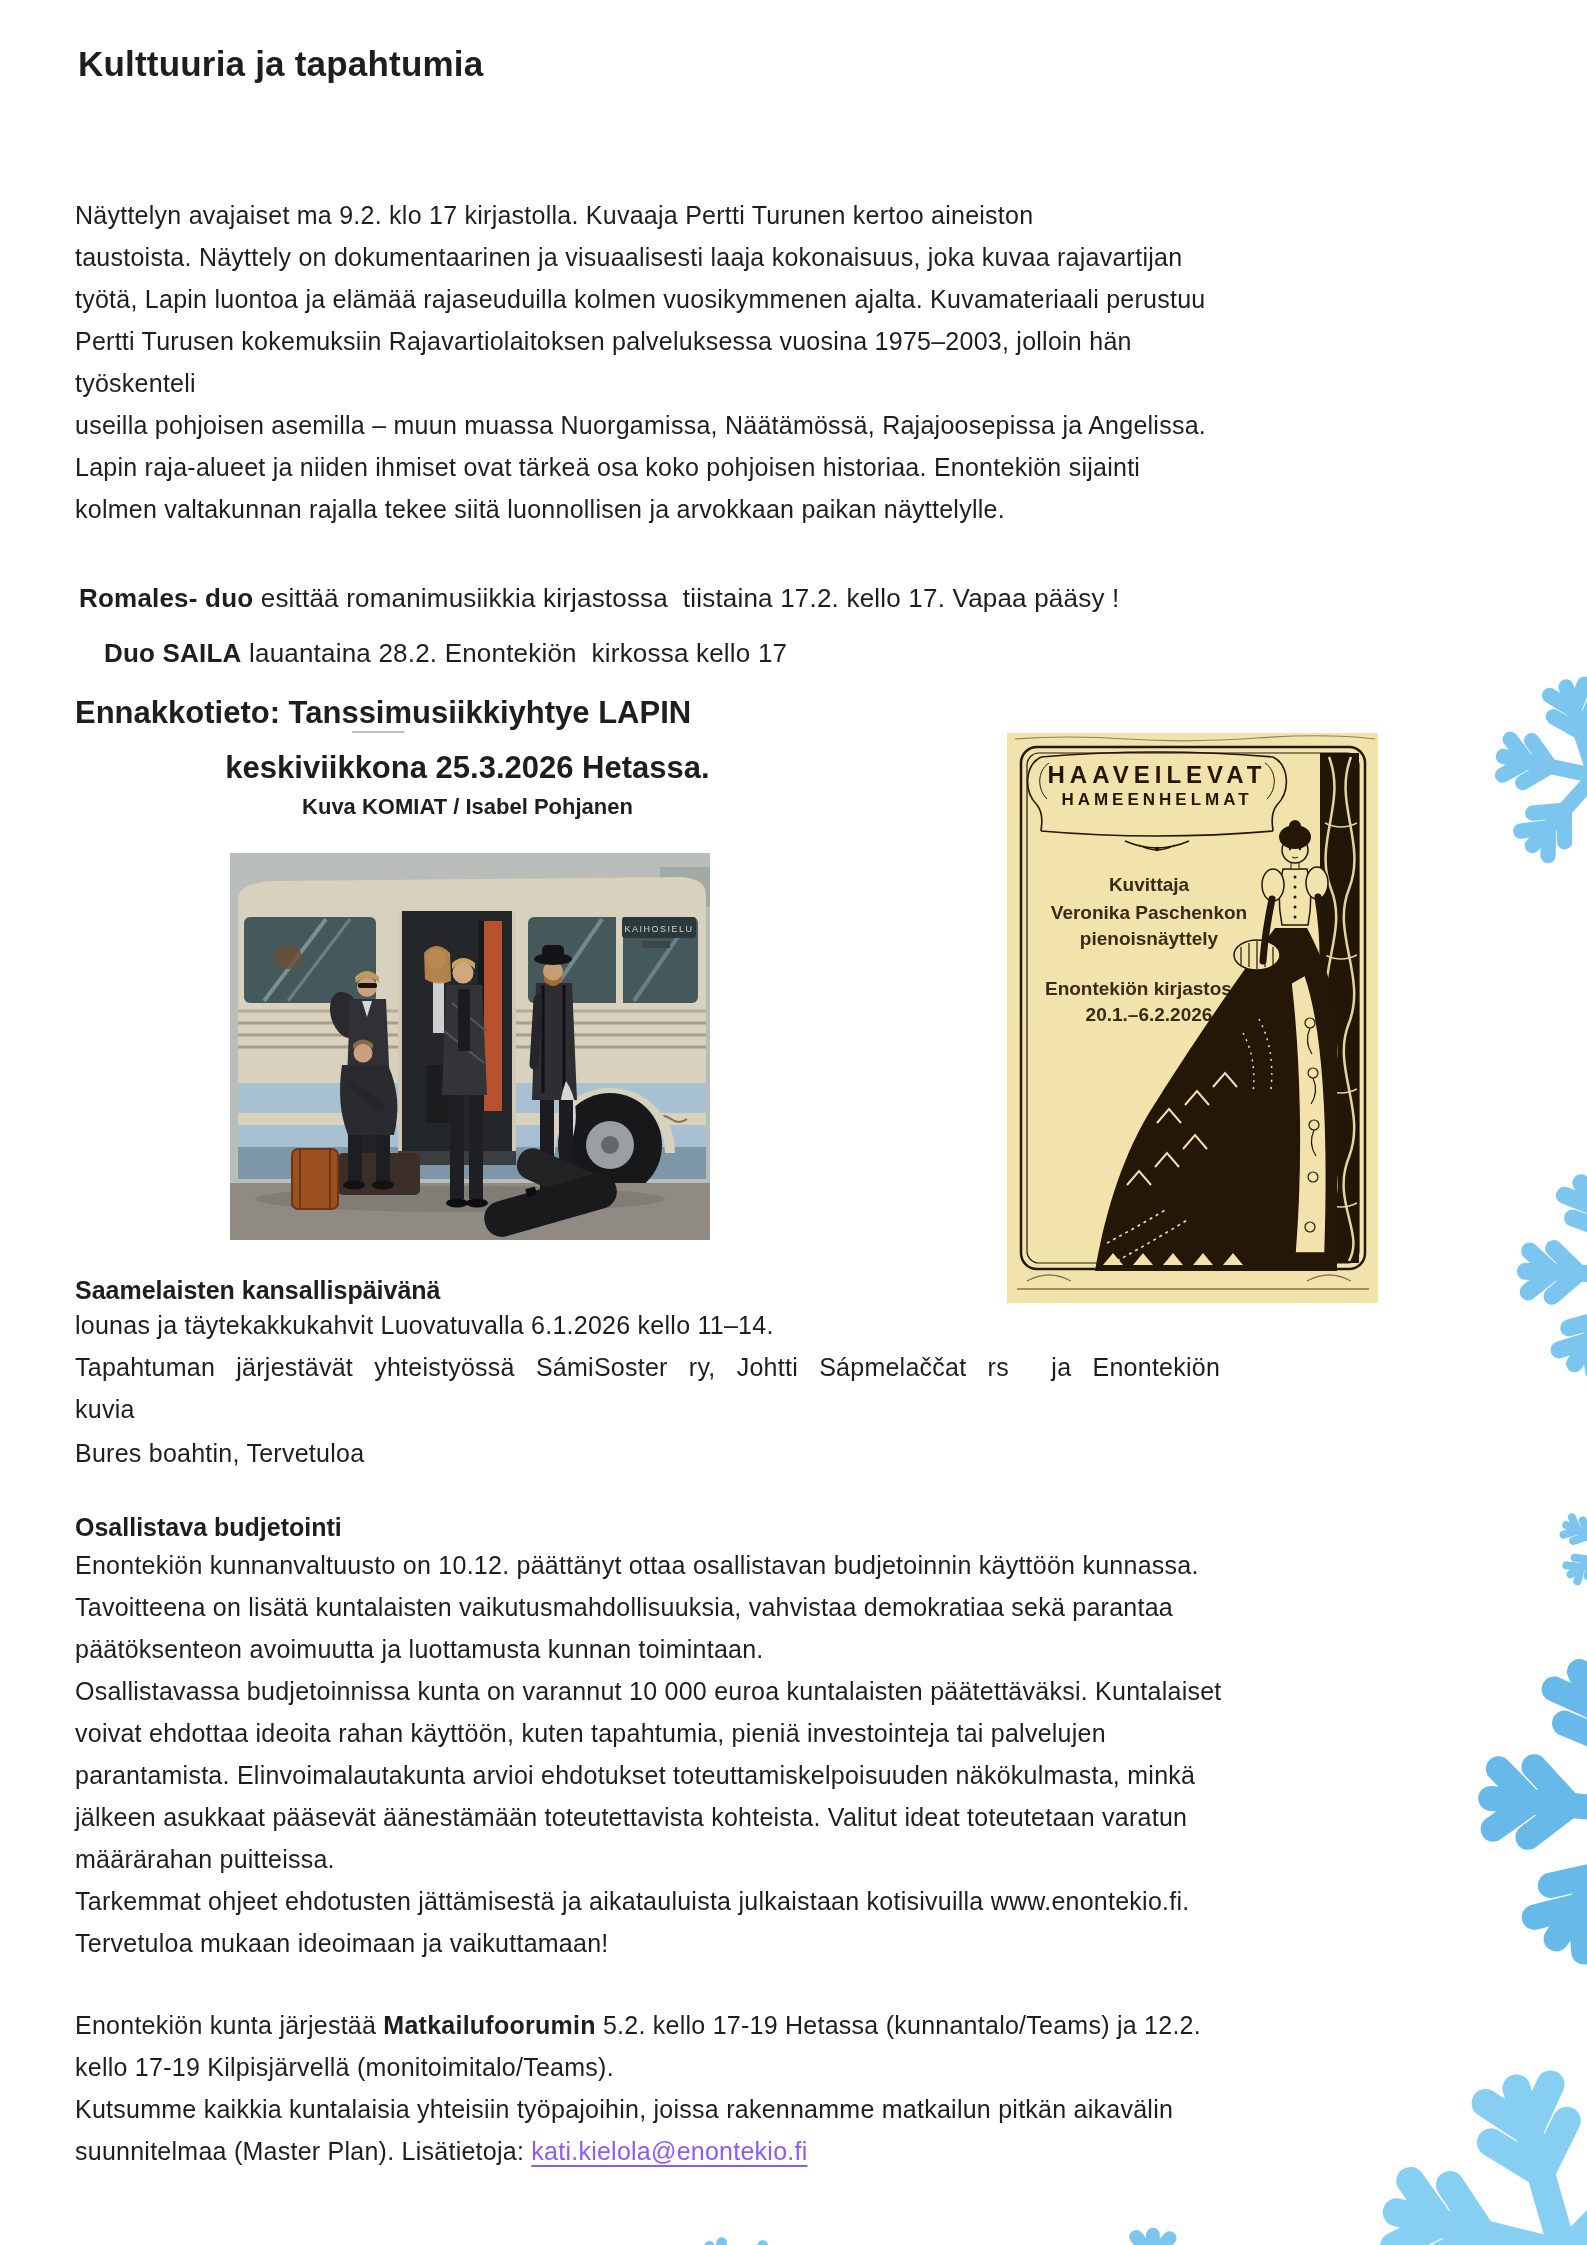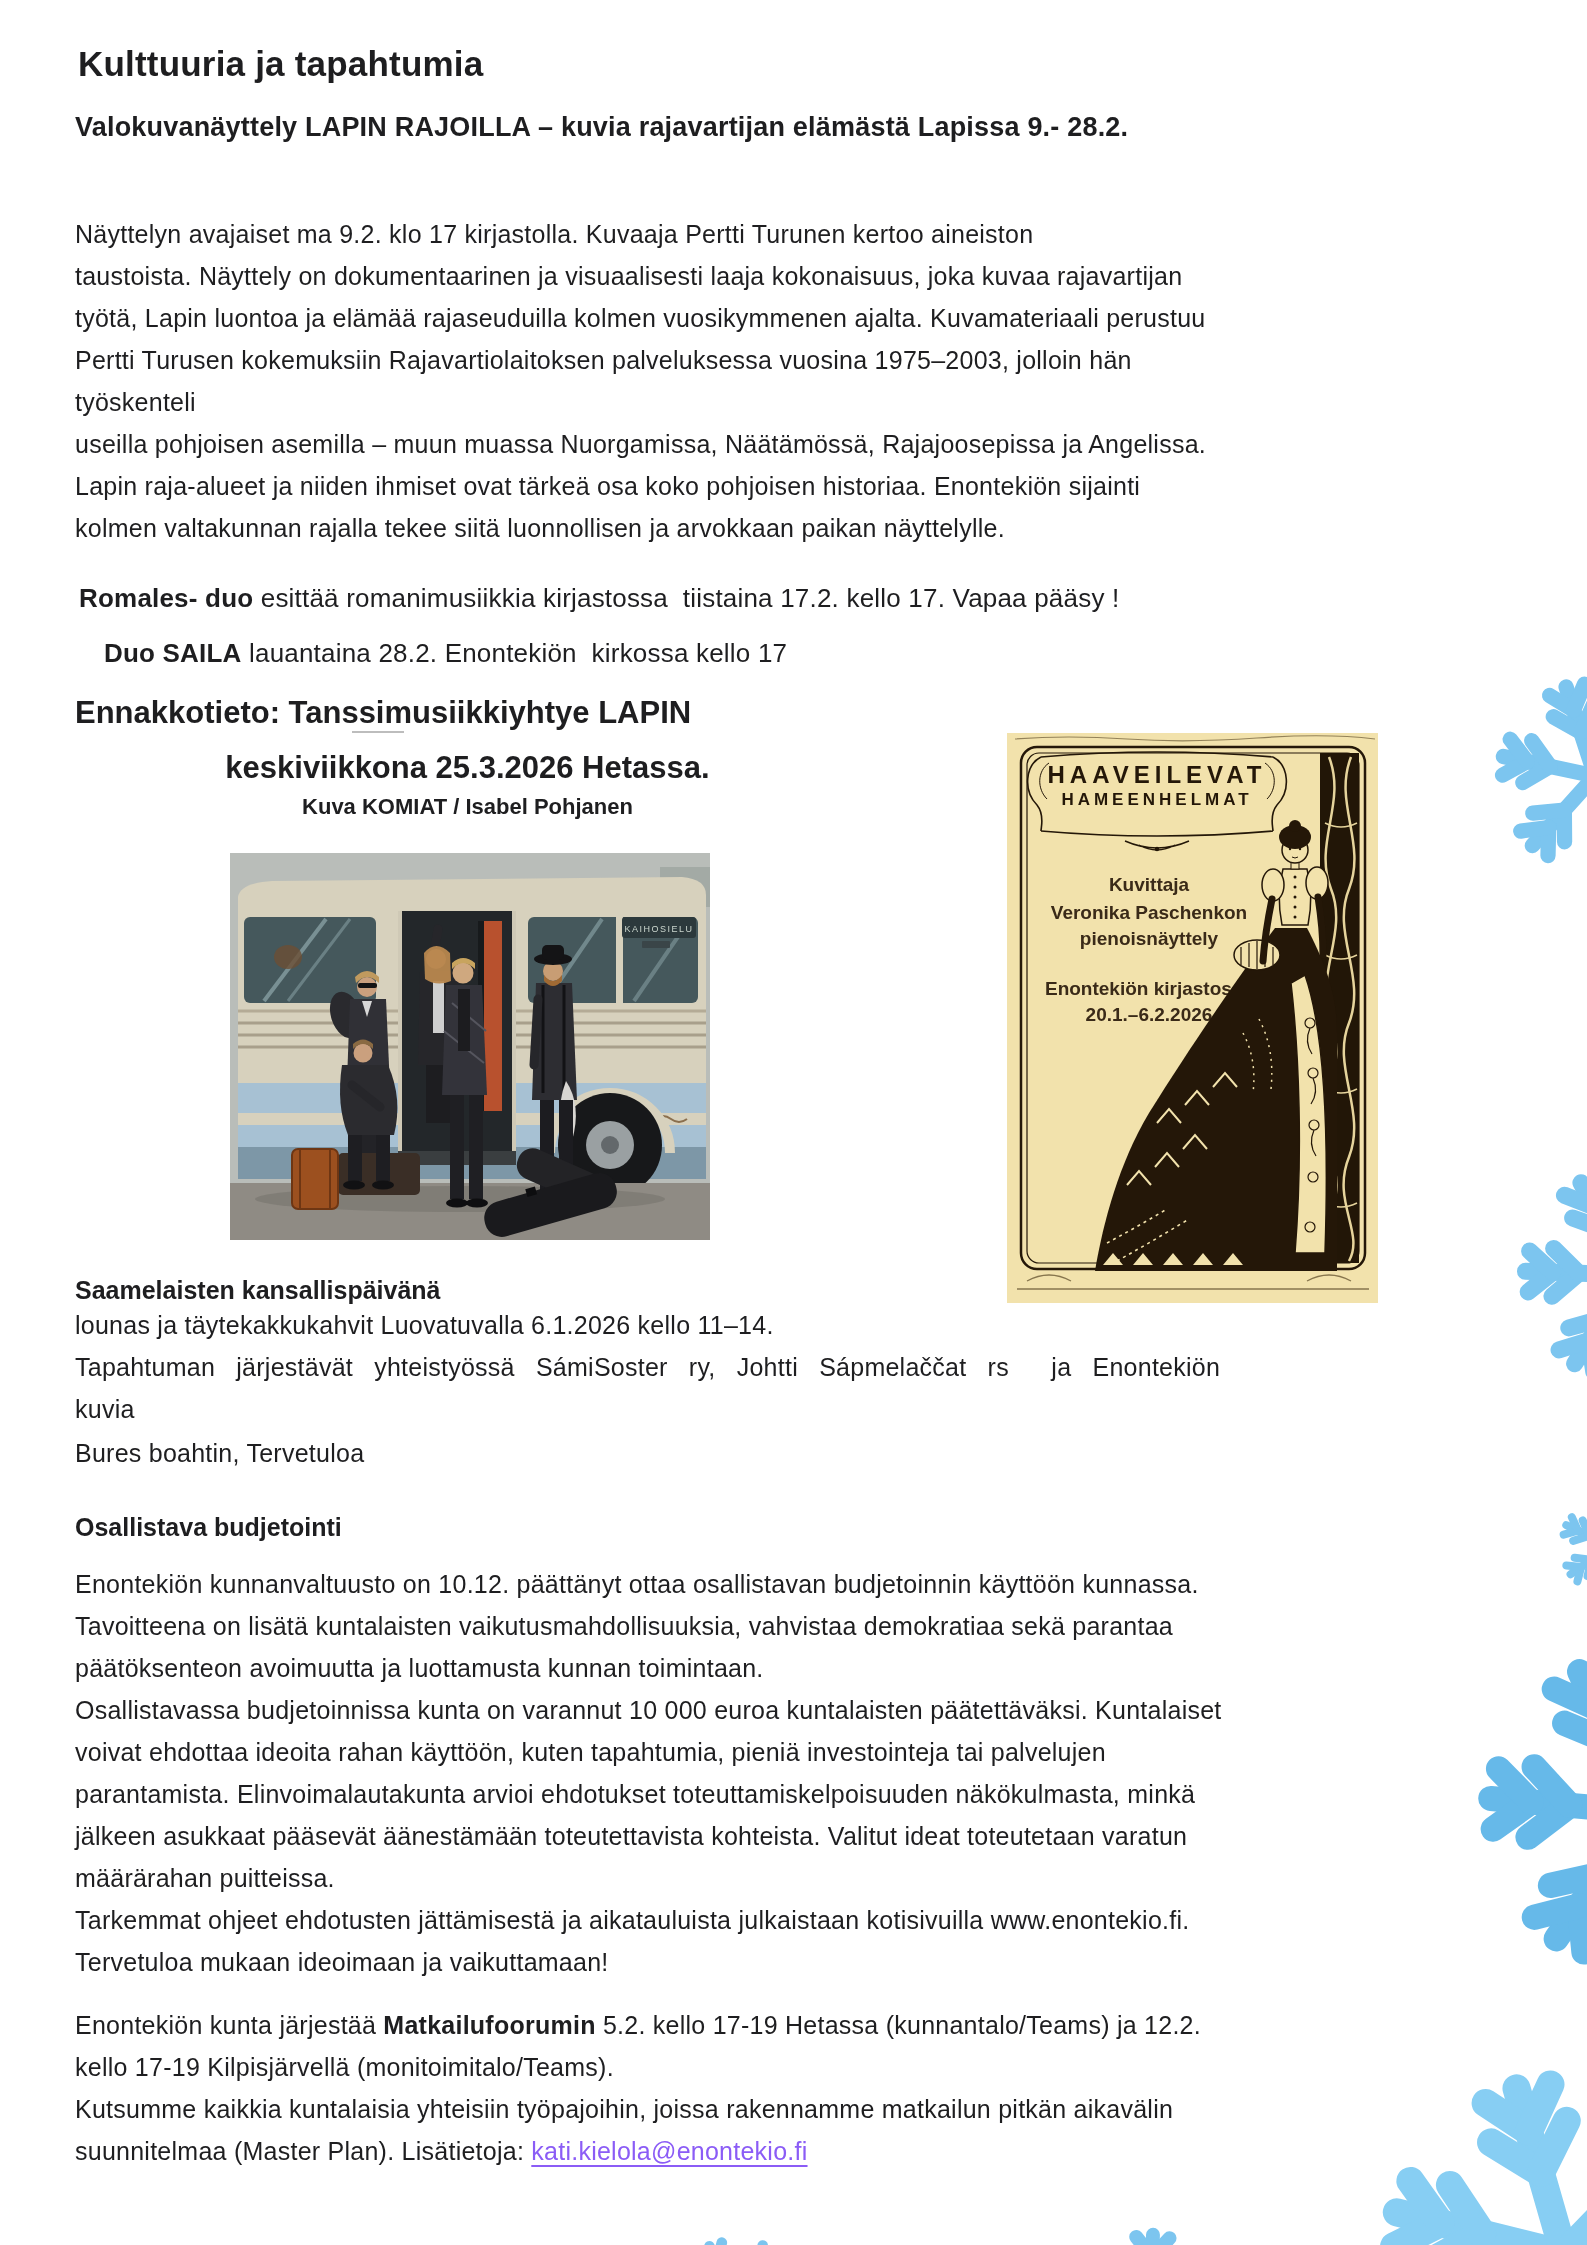--- a/index.html
+++ b/index.html
@@ -6,21 +6,21 @@
   #page{
     position:relative;width:1587px;height:2245px;overflow:hidden;background:#ffffff;
     font-family:"Liberation Sans","DejaVu Sans",sans-serif;color:#1e1e20;
   }
   .abs{position:absolute;}
   .txt{z-index:2;}
   .h1{font-size:35px;font-weight:bold;line-height:44px;letter-spacing:0.2px;}
   .h2{font-size:27px;font-weight:bold;line-height:38px;letter-spacing:0.2px;}
   .h3{font-size:31px;font-weight:bold;line-height:44px;}
   .h4{font-size:25px;font-weight:bold;line-height:42px;}
-  .body-block{font-size:25px;line-height:42px;letter-spacing:0.25px;white-space:pre-line;margin-top:19px;}
+  .body-block{font-size:25px;line-height:42px;letter-spacing:0.25px;white-space:pre-line;}
   .line{font-size:25px;line-height:42px;letter-spacing:0.25px;white-space:pre-wrap;}
   .event-line{font-size:26px;line-height:44px;letter-spacing:0.2px;white-space:pre-wrap;}
   .event-line b{font-weight:bold;}
   .credit{font-size:22px;font-weight:bold;line-height:32px;}
   .center{text-align:center;}
   .justified{word-spacing:14px;}
   .email-link{color:#8b5cf6;text-decoration:underline;text-underline-offset:5px;cursor:pointer;}
   .flake{position:absolute;z-index:0;pointer-events:none;}
   .imgbox{position:absolute;z-index:1;}
   .spell-underline{position:absolute;z-index:3;height:2px;background:#bdbdbd;}
@@ -93,21 +93,20 @@
     </svg>
   <svg class="flake" style="left:660px;top:2227px;width:156px;height:156px;color:#7cc5ef;" viewBox="-110 -110 220 220">
       <use href="#flakeSym" transform="rotate(4)"></use>
     </svg>
   <svg class="flake" style="left:1048px;top:2218px;width:204px;height:204px;color:#7cc5ef;" viewBox="-110 -110 220 220">
       <use href="#flakeSym" transform="rotate(32)"></use>
     </svg>
 
   <div class="abs txt h1" style="left:78px;top:42px;">Kulttuuria ja tapahtumia</div>
 
-  <div class="abs txt h2" style="left:75px;top:108px;">Valokuvanäyttely LAPIN RAJOILLA – kuvia rajavartijan elämästä Lapissa 9.- 28.2.</div>
 
   <div class="abs txt body-block" style="left:75px;top:194px;width:1460px;">Näyttelyn avajaiset ma 9.2. klo 17 kirjastolla. Kuvaaja Pertti Turunen kertoo aineiston
 taustoista. Näyttely on dokumentaarinen ja visuaalisesti laaja kokonaisuus, joka kuvaa rajavartijan
 työtä, Lapin luontoa ja elämää rajaseuduilla kolmen vuosikymmenen ajalta. Kuvamateriaali perustuu
 Pertti Turusen kokemuksiin Rajavartiolaitoksen palveluksessa vuosina 1975–2003, jolloin hän
 työskenteli
 useilla pohjoisen asemilla – muun muassa Nuorgamissa, Näätämössä, Rajajoosepissa ja Angelissa.
 Lapin raja-alueet ja niiden ihmiset ovat tärkeä osa koko pohjoisen historiaa. Enontekiön sijainti
 kolmen valtakunnan rajalla tekee siitä luonnollisen ja arvokkaan paikan näyttelylle.</div>
 

